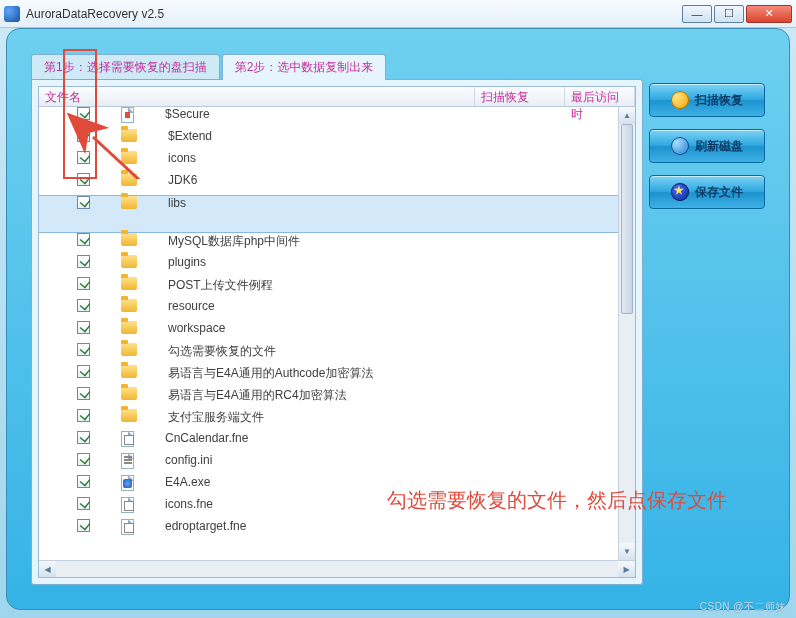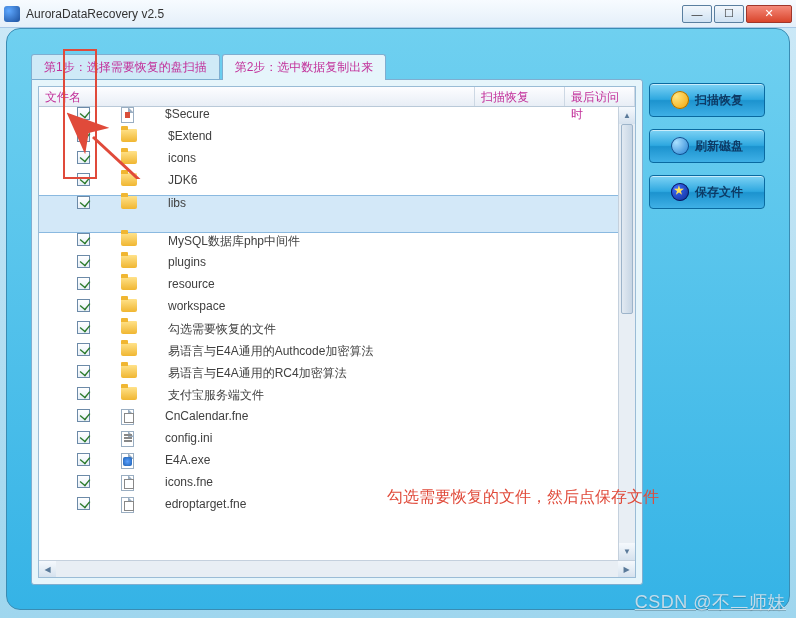--- a/index.html
+++ b/index.html
@@ -159,28 +159,28 @@
     height:17px;background:#e8eef4;border-top:1px solid #c4d0dd;
     display:flex;
   }
   .hscroll .arrow{width:17px;background:linear-gradient(#f5f9fd,#d6e2ee);display:flex;align-items:center;justify-content:center;color:#5a7a9a;font-size:8px;}
   .hscroll .track{flex:1;}
 
   
   .annot-svg { position:absolute; inset:0; pointer-events:none; }
   .annot-text {
     position:absolute; left:380px; top:458px;
-    color:#e04a3a; font-size:16px; pointer-events:none;
+    color:#e04a3a; font-size:20px; pointer-events:none;
   }
   .redbox {
     position:absolute; border:2px solid #e04a3a; pointer-events:none;
   }
   .watermark{
     position:absolute; right:10px; bottom:4px; color:rgba(220,230,240,.85);
-    font-size:18px; letter-spacing:.5px; text-shadow:0 1px 1px rgba(0,0,0,.2);text-decoration:underline;
+    font-size:10px; letter-spacing:.5px; text-shadow:0 1px 1px rgba(0,0,0,.2);
   }
 </style>
 </head>
 <body>
 
 <div class="titlebar">
   <div class="title-icon"></div>
   <div class="title-text">AuroraDataRecovery v2.5</div>
   <div class="winbtns">
     <div class="winbtn">
@@ -238,20 +238,25 @@
             </div>
             <div class="row">
               <span class="cbx"></span>
               <span class="icon-folder"></span>
               <span>MySQL数据库php中间件</span>
             </div>
             <div class="row">
               <span class="cbx"></span>
               <span class="icon-folder"></span>
               <span>plugins</span>
+            </div>
+            <div class="row">
+              <span class="cbx"></span>
+              <span class="icon-folder"></span>
+              <span>POST上传文件例程</span>
             </div>
             <div class="row">
               <span class="cbx"></span>
               <span class="icon-folder"></span>
               <span>resource</span>
             </div>
             <div class="row">
               <span class="cbx"></span>
               <span class="icon-folder"></span>
               <span>workspace</span>

